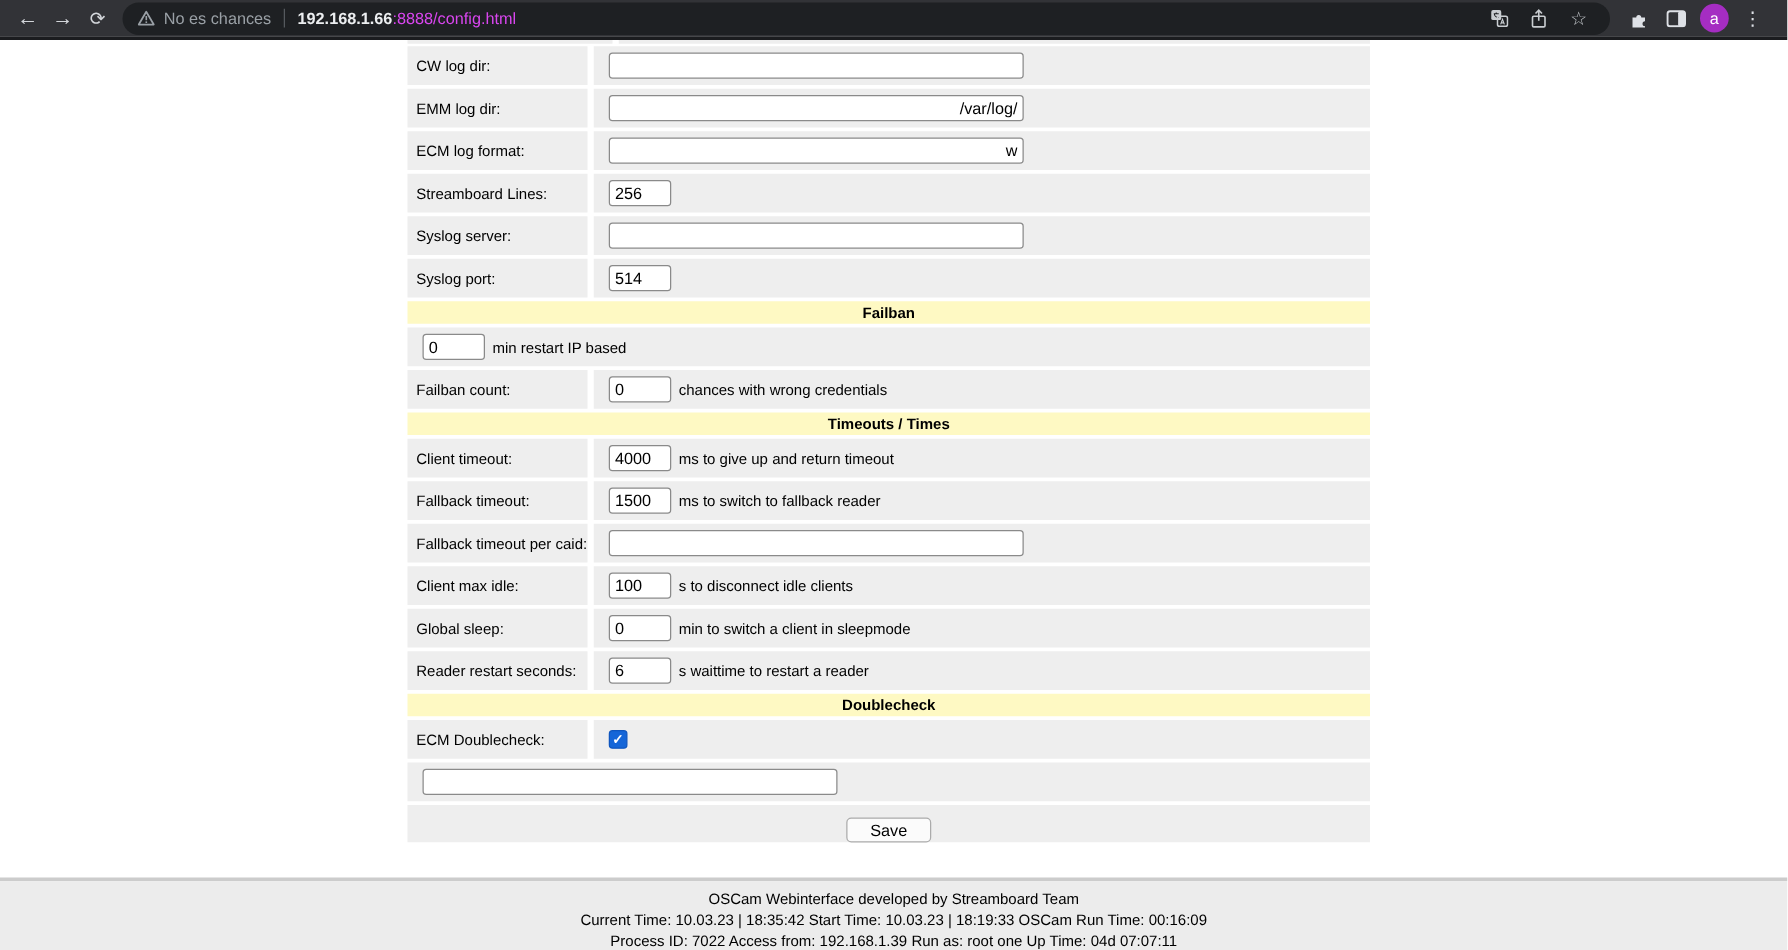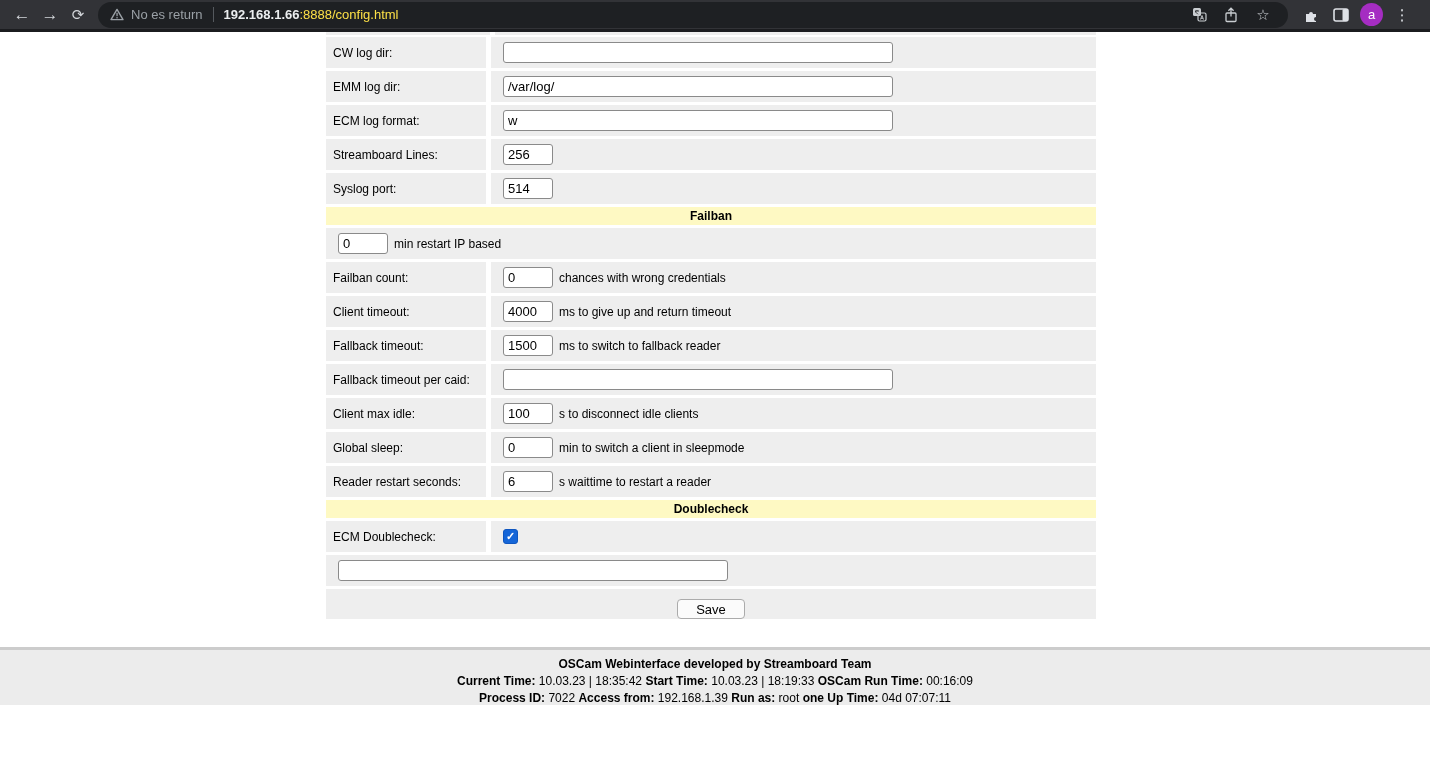--- a/index.html
+++ b/index.html
@@ -12,85 +12,85 @@
   .navbtn { width:28px; height:26px; display:flex; align-items:center; justify-content:center;
             color:#d3d6da; font-size:17px; cursor:pointer; flex:none; }
   .navbtn.reload { font-size:15px; }
   .omnibox { margin-left:6px; width:1190px; height:26px; background:#1e2023; border-radius:13px;
              display:flex; align-items:center; padding:0 12px; flex:none; }
   .warn-icon { flex:none; margin-right:7px; display:flex; }
   .sec-label { color:#9aa0a6; font-size:13px; white-space:nowrap; }
   .omni-sep { width:1px; height:15px; background:#55595e; margin:0 10px; flex:none; }
   .url { font-size:13px; white-space:nowrap; }
   .url .host { color:#eceef0; font-weight:bold; }
-  .url .rest { color:#fde047; font-weight:normal; }
+  .url .rest { color:#d946ef; font-weight:normal; }
   .omni-spacer { flex:1; }
   .pill-icon { width:26px; height:22px; display:flex; align-items:center; justify-content:center;
                color:#c9cdd1; font-size:15px; flex:none; margin-left:6px; cursor:pointer; }
   .tb-right { display:flex; align-items:center; margin-left:8px; }
   .tb-icon { width:30px; height:26px; display:flex; align-items:center; justify-content:center;
              color:#dee1e6; font-size:15px; flex:none; cursor:pointer; }
   .avatar { width:23px; height:23px; border-radius:50%; background:#a52dc2; color:#fff;
             font-size:13px; display:flex; align-items:center; justify-content:center;
             margin:0 4px; flex:none; cursor:pointer; }
   .dots { font-size:15px; letter-spacing:0; }
 
   
   .page { background:#fff; }
   .cfg { width:770px; margin-left:326px; padding-top:0; }
   .sliver { height:3px; display:flex; margin-bottom:2px; }
   .sliver .a { width:164px; background:#eee; margin-right:5px; }
   .sliver .b { flex:1; background:#eee; }
 
   .row { height:31px; margin-bottom:3px; display:flex; }
   .cell { background:#eeeeee; display:flex; align-items:center; }
-  .lbl { width:160px; padding-left:7px; margin-right:5px; font-size:12px; color:#000; flex:none; }
+  .lbl { width:144px; padding-left:7px; margin-right:5px; font-size:12px; color:#000; flex:none; }
   .val { flex:1; padding-left:12px; }
 
   .sect { height:18px; margin-bottom:3px; background:#fef9c3; text-align:center;
           font-size:12px; font-weight:bold; line-height:18px; color:#000; }
 
   .ipt { height:21px; border:1px solid #8a8a8a; border-radius:3px; background:#fff;
          font-family:"Liberation Sans", sans-serif; font-size:13px; color:#000; padding:0 4px; }
-  .ipt.long { width:390px; }
+  .ipt.long { width:332px;text-align:right; }
   .ipt.short { width:50px; }
   .remark { font-size:12px; color:#000; margin-left:6px; white-space:nowrap; }
 
   .checkbox { width:15px; height:15px; background:#1566d8; border:1px solid #0f56bf; border-radius:3px;
               color:#fff; font-size:11px; font-weight:bold; display:flex; align-items:center;
               justify-content:center; cursor:pointer; }
 
   .saverow { height:30px; background:#eeeeee; display:flex; align-items:flex-end; justify-content:center; }
   .savebtn { width:68px; height:20px; background:#fbfbfb; border:1px solid #ababab; border-radius:4px;
              font-family:"Liberation Sans", sans-serif; font-size:13px; color:#000; cursor:pointer; }
 
   
   .footer-gap { height:28px; background:#fff; }
   .footer-divider { height:3px; background:#cccccc; }
   .footer { height:55px; background:#ececec; text-align:center; font-size:12px; color:#000; padding-top:6px; }
   .footer .line { line-height:17px; white-space:nowrap; }
-  .footer b { font-weight:bold; }
+  .footer b { font-weight:normal; }
 </style>
 </head>
 <body>
 
 <div class="toolbar">
   <div class="navbtn">←</div>
   <div class="navbtn">→</div>
   <div class="navbtn reload">⟳</div>
 
   <div class="omnibox">
     <span class="warn-icon">
       <svg width="14" height="13" viewBox="0 0 14 13">
         <path d="M7 1.4 L13 11.6 L1 11.6 Z" fill="none" stroke="#9aa0a6" stroke-width="1.4" stroke-linejoin="round"></path>
         <rect x="6.4" y="4.8" width="1.3" height="3.4" fill="#9aa0a6"></rect>
         <rect x="6.4" y="9.1" width="1.3" height="1.3" fill="#9aa0a6"></rect>
       </svg>
     </span>
-    <span class="sec-label">No es return</span>
+    <span class="sec-label">No es chances</span>
     <span class="omni-sep"></span>
     <span class="url"><span class="host">192.168.1.66</span><span class="rest">:8888/config.html</span></span>
     <span class="omni-spacer"></span>
     <span class="pill-icon">
       <svg width="15" height="15" viewBox="0 0 15 15">
         <rect x="1" y="1" width="8" height="8" rx="1.5" fill="#c9cdd1"></rect>
         <path d="M3 4 h4 M5 3 v1 M3.5 4 c0 2 2 3 3.5 3" stroke="#1e2023" stroke-width="0.9" fill="none"></path>
         <rect x="6" y="6" width="8" height="8" rx="1.5" fill="none" stroke="#c9cdd1" stroke-width="1.2"></rect>
         <path d="M8.5 12.5 L10 8.5 L11.5 12.5 M9 11.3 h2" stroke="#c9cdd1" stroke-width="0.9" fill="none"></path>
       </svg>
@@ -151,20 +151,26 @@
         </div>
     </div>
 
     <div class="row">
       <div class="cell lbl">Streamboard Lines:</div>
       <div class="cell val">
           <input class="ipt short" value="256" style="">
         </div>
     </div>
 
+    <div class="row">
+      <div class="cell lbl">Syslog server:</div>
+      <div class="cell val">
+          <input class="ipt long" value="" style="">
+        </div>
+    </div>
 
     <div class="row">
       <div class="cell lbl">Syslog port:</div>
       <div class="cell val">
           <input class="ipt short" value="514" style="">
         </div>
     </div>
 
     <div class="sect">Failban</div>
 
@@ -176,20 +182,21 @@
     </div>
 
     <div class="row">
       <div class="cell lbl">Failban count:</div>
       <div class="cell val">
         <input class="ipt short" value="0" style="">
         <span class="remark">chances with wrong credentials</span>
       </div>
     </div>
 
+    <div class="sect">Timeouts / Times</div>
 
     <div class="row">
       <div class="cell lbl">Client timeout:</div>
       <div class="cell val">
         <input class="ipt short" value="4000" style="">
         <span class="remark">ms to give up and return timeout</span>
       </div>
     </div>
 
     <div class="row">

